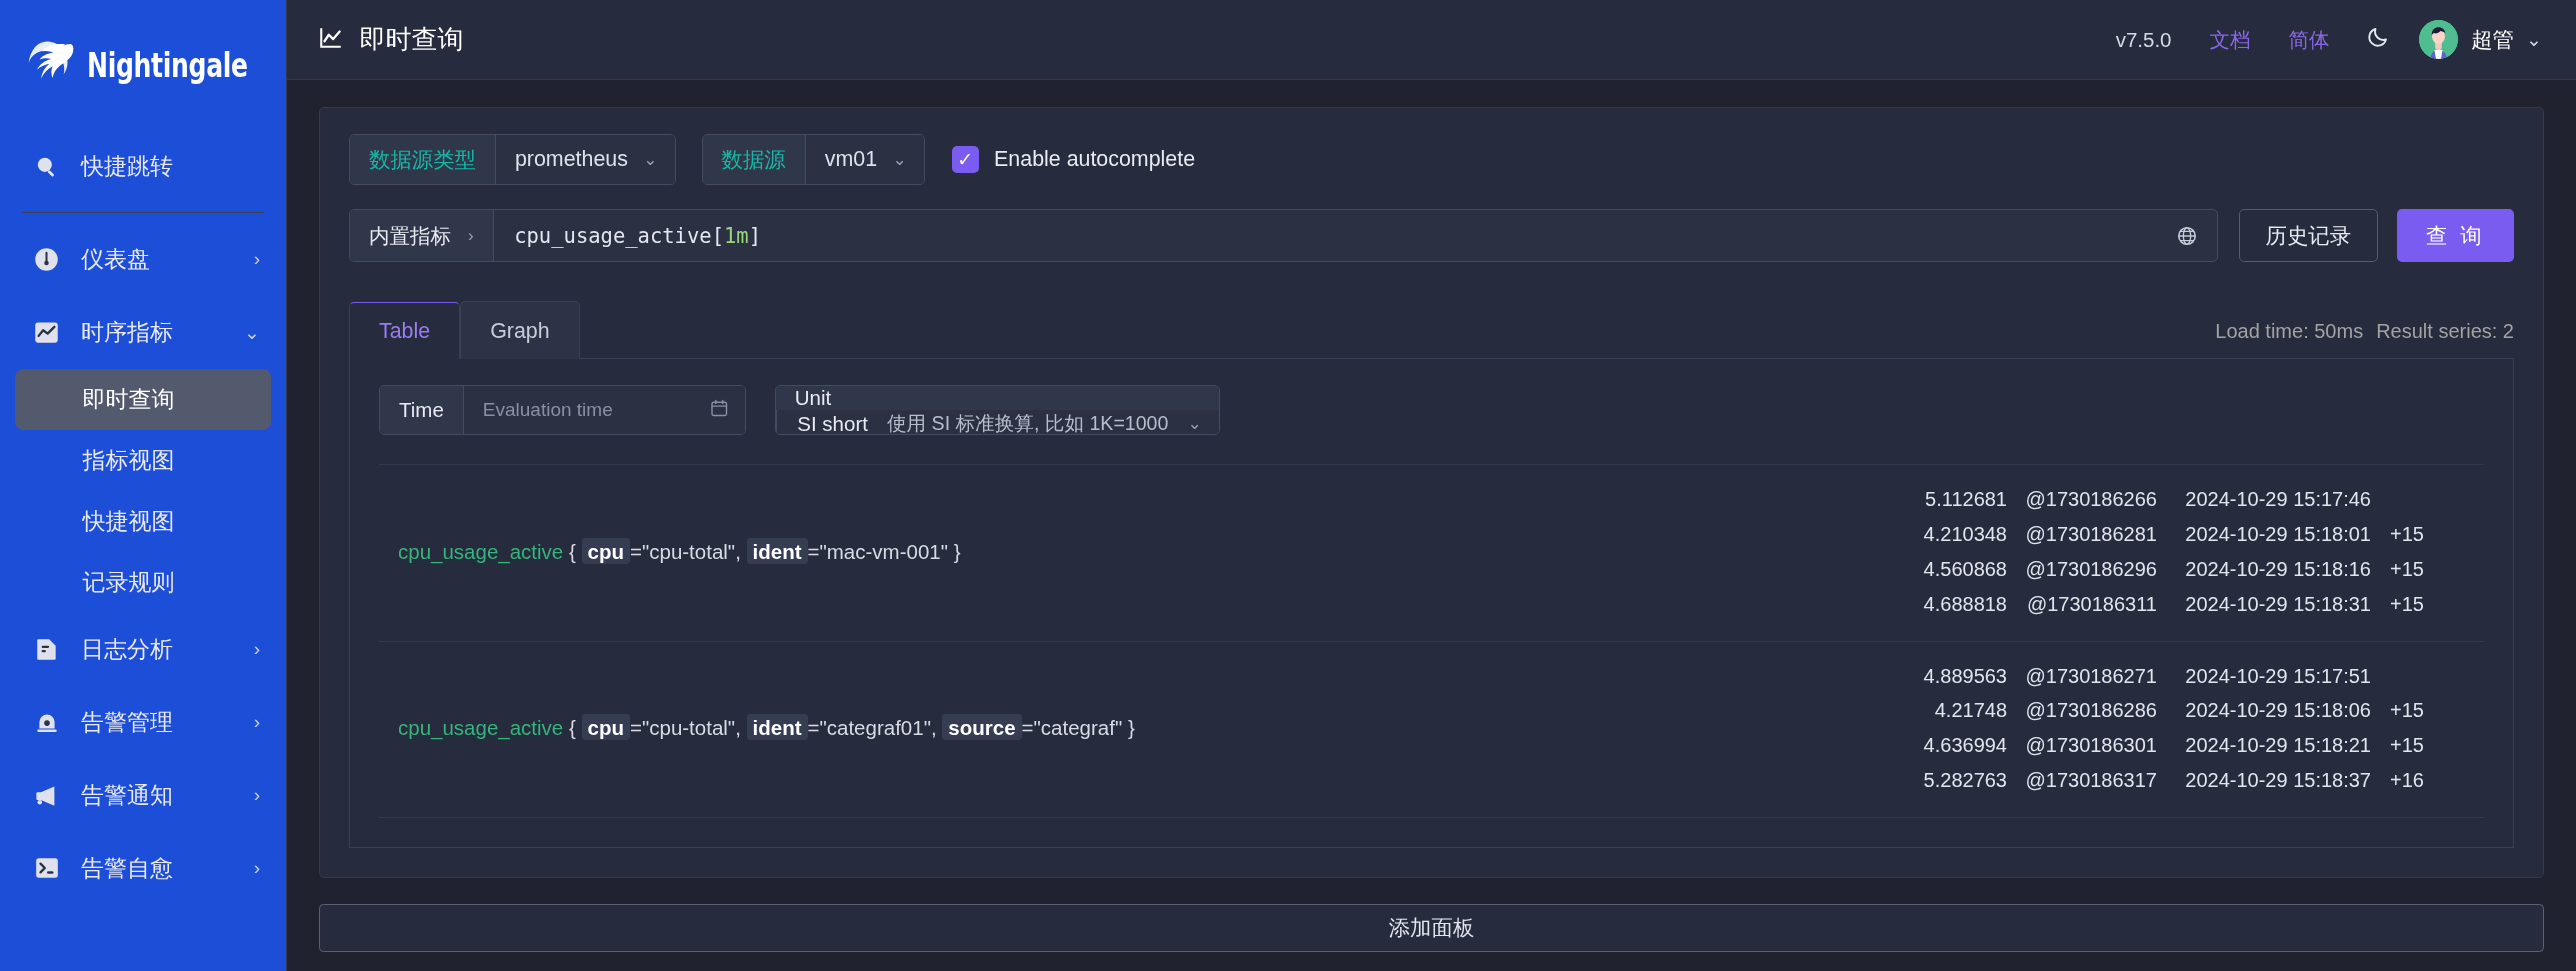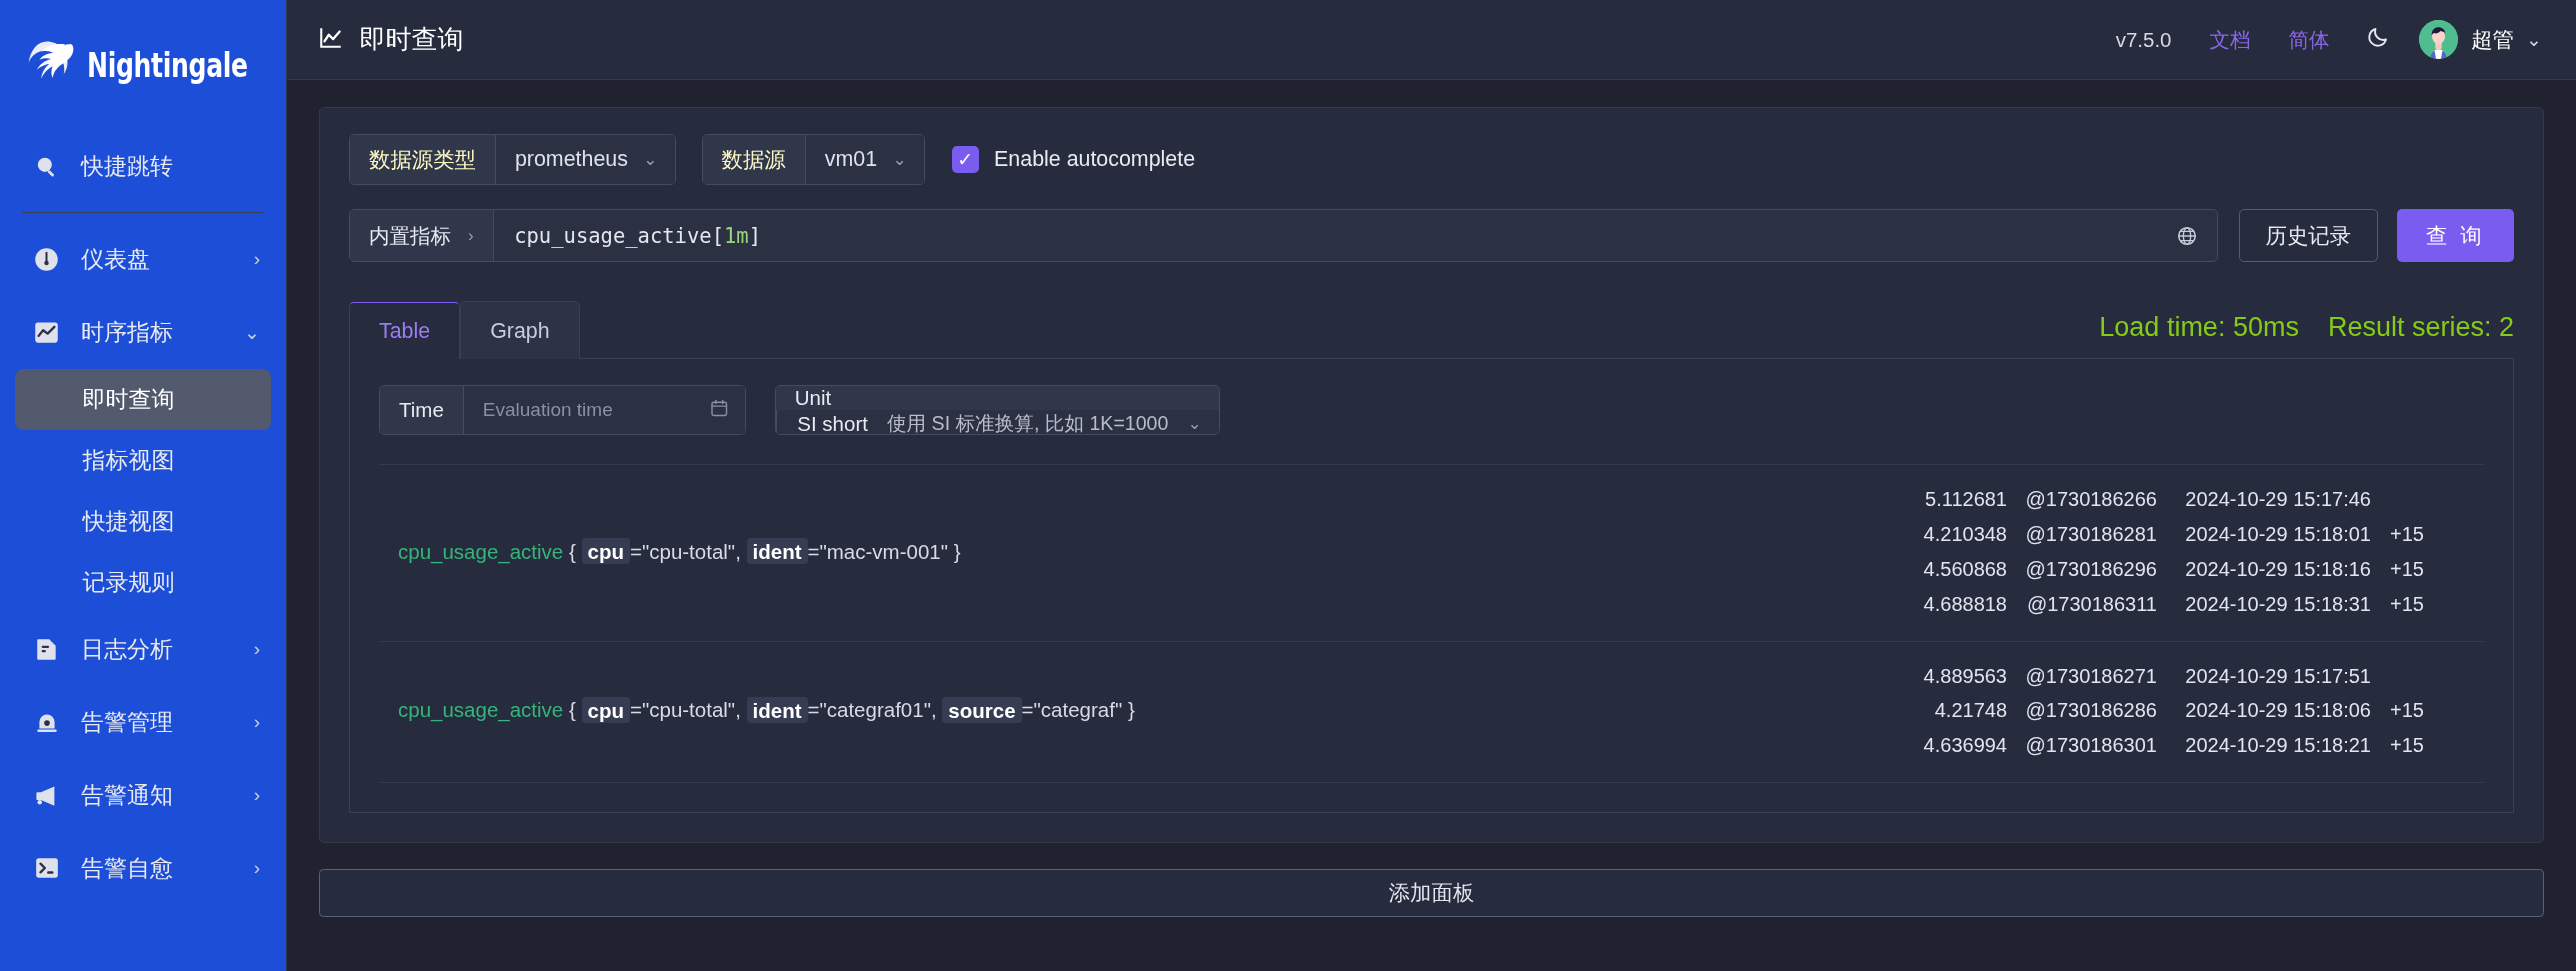--- a/index.html
+++ b/index.html
@@ -87,21 +87,21 @@
     background: #262b3d;
     border: 0.9px solid #343a4d;
     border-radius: 5.1px;
     padding: 26px 29px 29px 29px;
   }
 
   
   .ds-row { display: flex; align-items: center; gap: 0; }
   .group { display: flex; align-items: stretch; border: 0.9px solid #454b60; border-radius: 5.1px; overflow: hidden; height: 51px; }
   .group .addon {
-    background: #31374b; color: #fef9c3; font-size: 21.4px;
+    background: #31374b; color: #14b8a6; font-size: 21.4px;
     display: flex; align-items: center; padding: 0 19px; white-space: nowrap;
   }
   .group .sel {
     background: #2b3043; color: #dfe2ec; font-size: 21.4px;
     display: flex; align-items: center; gap: 15.4px;
     padding: 0 17px 0 19px; border-left: 0.9px solid #454b60;
     cursor: pointer; white-space: nowrap;
   }
   .caret-dn { color: #9aa0b4; font-size: 17px; }
   .gap-28 { width: 26px; }
@@ -150,21 +150,21 @@
     border: 0.9px solid transparent; border-bottom: none;
     border-top-left-radius: 5.1px; border-top-right-radius: 5.1px;
     position: relative; top: 0.9px;
   }
   .tab.active {
     color: #9b7cf2; background: #262b3d;
     border-color: #3a4054; border-top: 1.7px solid #7b5cf0;
     padding-top: 16px;
   }
   .tab.inactive { background: #2d3246; border-color: #3a4054; }
-  .tabs-meta { margin-left: auto; display: flex; gap: 29px; padding-bottom: 15.4px; color: #84cc16; font-size: 27px; }
+  .tabs-meta { margin-left: auto; display: flex; gap: 13px; padding-bottom: 15.4px; color: #a3a3a3; font-size: 20px; }
 
   
   .result-box {
     border: 0.9px solid #3a4054; border-top: none;
     background: #262b3d;
     padding: 26px 29px 29px 29px;
   }
   .tu-row { display: flex; align-items: center; }
   .time-group { display: flex; align-items: stretch; border: 0.9px solid #454b60; border-radius: 5.1px; overflow: hidden; height: 50px; }
   .time-group .addon { background: #31374b; color: #e9ebf2; font-size: 20.5px; display: flex; align-items: center; padding: 0 19px; }
@@ -513,20 +513,26 @@
                   <span class="v-ts">@1730186286</span>
                   <span class="v-date">2024-10-29 15:18:06</span>
                   <span class="v-delta">+15</span>
                 </div>
                 <div class="vline">
                   <span class="v-num">4.636994</span>
                   <span class="v-ts">@1730186301</span>
                   <span class="v-date">2024-10-29 15:18:21</span>
                   <span class="v-delta">+15</span>
                 </div>
+                <div class="vline">
+                  <span class="v-num">5.282763</span>
+                  <span class="v-ts">@1730186317</span>
+                  <span class="v-date">2024-10-29 15:18:37</span>
+                  <span class="v-delta">+16</span>
+                </div>
               </div>
             </div>
 
           </div>
         </div>
       </section>
 
       <div class="add-panel">添加面板</div>
 
     </div>

